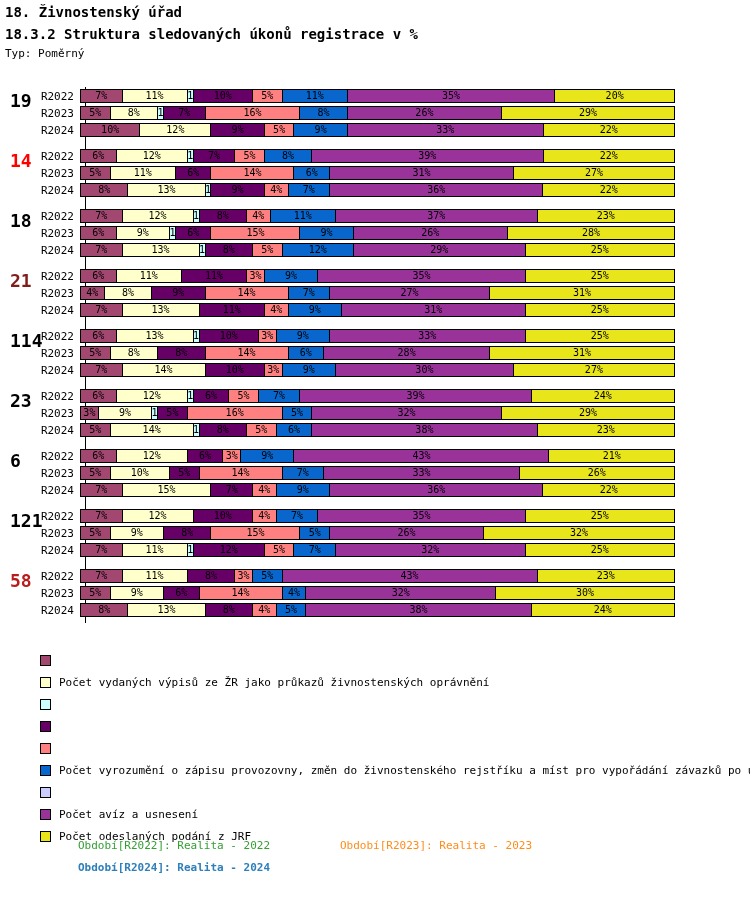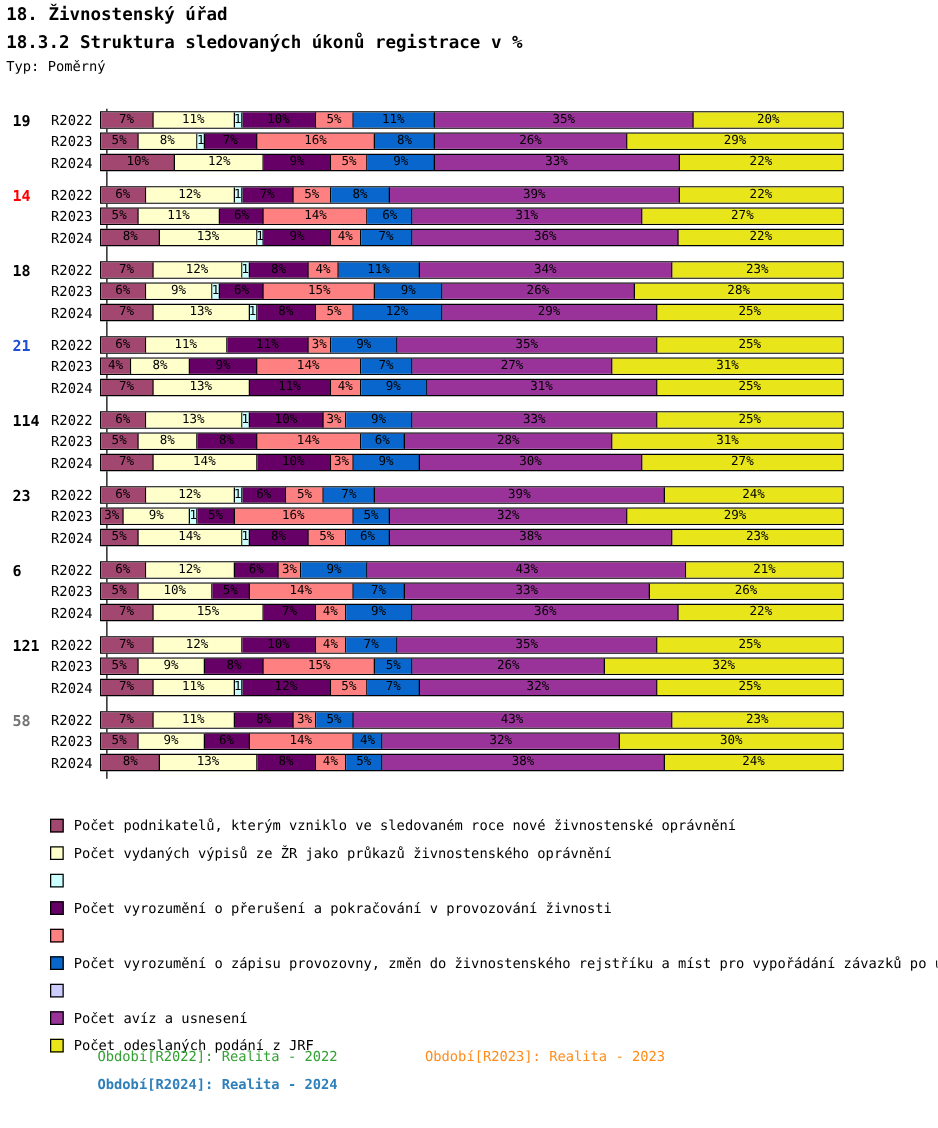--- a/index.html
+++ b/index.html
@@ -8,21 +8,21 @@
     font-family:"DejaVu Sans Mono","Liberation Mono",monospace;color:#000;
   }
   .abs{position:absolute;}
   .title1{left:5px;top:4px;font-size:14px;font-weight:bold;white-space:nowrap;}
   .title2{left:5px;top:26px;font-size:14px;font-weight:bold;white-space:nowrap;}
   .type-label{left:5px;top:47px;font-size:11px;white-space:nowrap;}
 
   .chart{left:0;top:89px;width:750px;}
   .axis-line{left:85px;top:87px;width:1px;height:536px;background:#000;}
   .group{position:relative;margin-bottom:12px;}
-  .group-label{position:absolute;left:10px;top:1px;font-size:12px;font-weight:bold;}
+  .group-label{position:absolute;left:10px;top:1px;font-size:18px;font-weight:bold;}
   .row{display:flex;align-items:center;height:14px;margin-bottom:3px;}
   .row-label{width:80px;text-align:right;padding-right:6px;font-size:11px;box-sizing:border-box;flex:0 0 80px;}
   .bar{width:595px;height:14px;border:1px solid #000;box-sizing:border-box;display:flex;flex:0 0 595px;background:#fff;}
   .seg{height:100%;box-sizing:border-box;display:flex;align-items:center;justify-content:center;
        overflow:hidden;font-size:10px;line-height:12px;white-space:nowrap;}
   .seg.divider{border-right:1px solid #000;}
   .seg.tiny{overflow:visible;z-index:1;}
 
   .legend{left:40px;top:654px;}
   .legend-item{display:flex;align-items:center;height:13px;margin-bottom:9px;white-space:nowrap;}
@@ -129,21 +129,21 @@
       <div class="group-label" style="color: rgb(0, 0, 0);">18</div>
       <div class="row">
         <div class="row-label">R2022</div>
         <div class="bar">
           <div class="seg divider" style="width: 7%; background: rgb(162, 71, 111);">7%</div>
           <div class="seg divider" style="width: 12%; background: rgb(255, 255, 204);">12%</div>
           <div class="seg divider tiny" style="width: 1%; background: rgb(204, 255, 255);">1</div>
           <div class="seg divider" style="width: 8%; background: rgb(102, 0, 102);">8%</div>
           <div class="seg divider" style="width: 4%; background: rgb(255, 128, 128);">4%</div>
           <div class="seg divider" style="width: 11%; background: rgb(9, 102, 204);">11%</div>
-          <div class="seg divider" style="width: 34%; background: rgb(153, 51, 153);">34%</div>
+          <div class="seg divider" style="width: 34%; background: rgb(153, 51, 153);">37%</div>
           <div class="seg" style="width: 23%; background: rgb(232, 230, 26);">23%</div>
         </div>
       </div>
       <div class="row">
         <div class="row-label">R2023</div>
         <div class="bar">
           <div class="seg divider" style="width: 6%; background: rgb(162, 71, 111);">6%</div>
           <div class="seg divider" style="width: 9%; background: rgb(255, 255, 204);">9%</div>
           <div class="seg divider tiny" style="width: 1%; background: rgb(204, 255, 255);">1</div>
           <div class="seg divider" style="width: 6%; background: rgb(102, 0, 102);">6%</div>
@@ -161,21 +161,21 @@
           <div class="seg divider tiny" style="width: 1%; background: rgb(204, 255, 255);">1</div>
           <div class="seg divider" style="width: 8%; background: rgb(102, 0, 102);">8%</div>
           <div class="seg divider" style="width: 5%; background: rgb(255, 128, 128);">5%</div>
           <div class="seg divider" style="width: 12%; background: rgb(9, 102, 204);">12%</div>
           <div class="seg divider" style="width: 29%; background: rgb(153, 51, 153);">29%</div>
           <div class="seg" style="width: 25%; background: rgb(232, 230, 26);">25%</div>
         </div>
       </div>
     </div>
     <div class="group">
-      <div class="group-label" style="color: #1d4ed8;">21</div>
+      <div class="group-label" style="color: #7f1d1d;">21</div>
       <div class="row">
         <div class="row-label">R2022</div>
         <div class="bar">
           <div class="seg divider" style="width: 6%; background: rgb(162, 71, 111);">6%</div>
           <div class="seg divider" style="width: 11%; background: rgb(255, 255, 204);">11%</div>
           <div class="seg divider" style="width: 11%; background: rgb(102, 0, 102);">11%</div>
           <div class="seg divider" style="width: 3%; background: rgb(255, 128, 128);">3%</div>
           <div class="seg divider" style="width: 9%; background: rgb(9, 102, 204);">9%</div>
           <div class="seg divider" style="width: 35%; background: rgb(153, 51, 153);">35%</div>
           <div class="seg" style="width: 25%; background: rgb(232, 230, 26);">25%</div>
@@ -361,21 +361,21 @@
           <div class="seg divider tiny" style="width: 1%; background: rgb(204, 255, 255);">1</div>
           <div class="seg divider" style="width: 12%; background: rgb(102, 0, 102);">12%</div>
           <div class="seg divider" style="width: 5%; background: rgb(255, 128, 128);">5%</div>
           <div class="seg divider" style="width: 7%; background: rgb(9, 102, 204);">7%</div>
           <div class="seg divider" style="width: 32%; background: rgb(153, 51, 153);">32%</div>
           <div class="seg" style="width: 25%; background: rgb(232, 230, 26);">25%</div>
         </div>
       </div>
     </div>
     <div class="group">
-      <div class="group-label" style="color: #737373;">58</div>
+      <div class="group-label" style="color: #b91c1c;">58</div>
       <div class="row">
         <div class="row-label">R2022</div>
         <div class="bar">
           <div class="seg divider" style="width: 7%; background: rgb(162, 71, 111);">7%</div>
           <div class="seg divider" style="width: 11%; background: rgb(255, 255, 204);">11%</div>
           <div class="seg divider" style="width: 8%; background: rgb(102, 0, 102);">8%</div>
           <div class="seg divider" style="width: 3%; background: rgb(255, 128, 128);">3%</div>
           <div class="seg divider" style="width: 5%; background: rgb(9, 102, 204);">5%</div>
           <div class="seg divider" style="width: 43%; background: rgb(153, 51, 153);">43%</div>
           <div class="seg" style="width: 23%; background: rgb(232, 230, 26);">23%</div>
@@ -404,32 +404,30 @@
           <div class="seg divider" style="width: 38%; background: rgb(153, 51, 153);">38%</div>
           <div class="seg" style="width: 24%; background: rgb(232, 230, 26);">24%</div>
         </div>
       </div>
     </div>
   </div>
 
 <div class="abs legend">
     <div class="legend-item">
       <span class="swatch" style="background: rgb(162, 71, 111);"></span>
-      <span class="legend-text">Počet podnikatelů, kterým vzniklo ve sledovaném roce nové živnostenské oprávnění</span>
     </div>
     <div class="legend-item">
       <span class="swatch" style="background: rgb(255, 255, 204);"></span>
-      <span class="legend-text">Počet vydaných výpisů ze ŽR jako průkazů živnostenského oprávnění</span>
+      <span class="legend-text">Počet vydaných výpisů ze ŽR jako průkazů živnostenských oprávnění</span>
     </div>
     <div class="legend-item">
       <span class="swatch" style="background: rgb(204, 255, 255);"></span>
     </div>
     <div class="legend-item">
       <span class="swatch" style="background: rgb(102, 0, 102);"></span>
-      <span class="legend-text">Počet vyrozumění o přerušení a pokračování v provozování živnosti</span>
     </div>
     <div class="legend-item">
       <span class="swatch" style="background: rgb(255, 128, 128);"></span>
     </div>
     <div class="legend-item">
       <span class="swatch" style="background: rgb(9, 102, 204);"></span>
       <span class="legend-text">Počet vyrozumění o zápisu provozovny, změn do živnostenského rejstříku a míst pro vypořádání závazků po ukončení pr</span>
     </div>
     <div class="legend-item">
       <span class="swatch" style="background: rgb(204, 204, 255);"></span>

